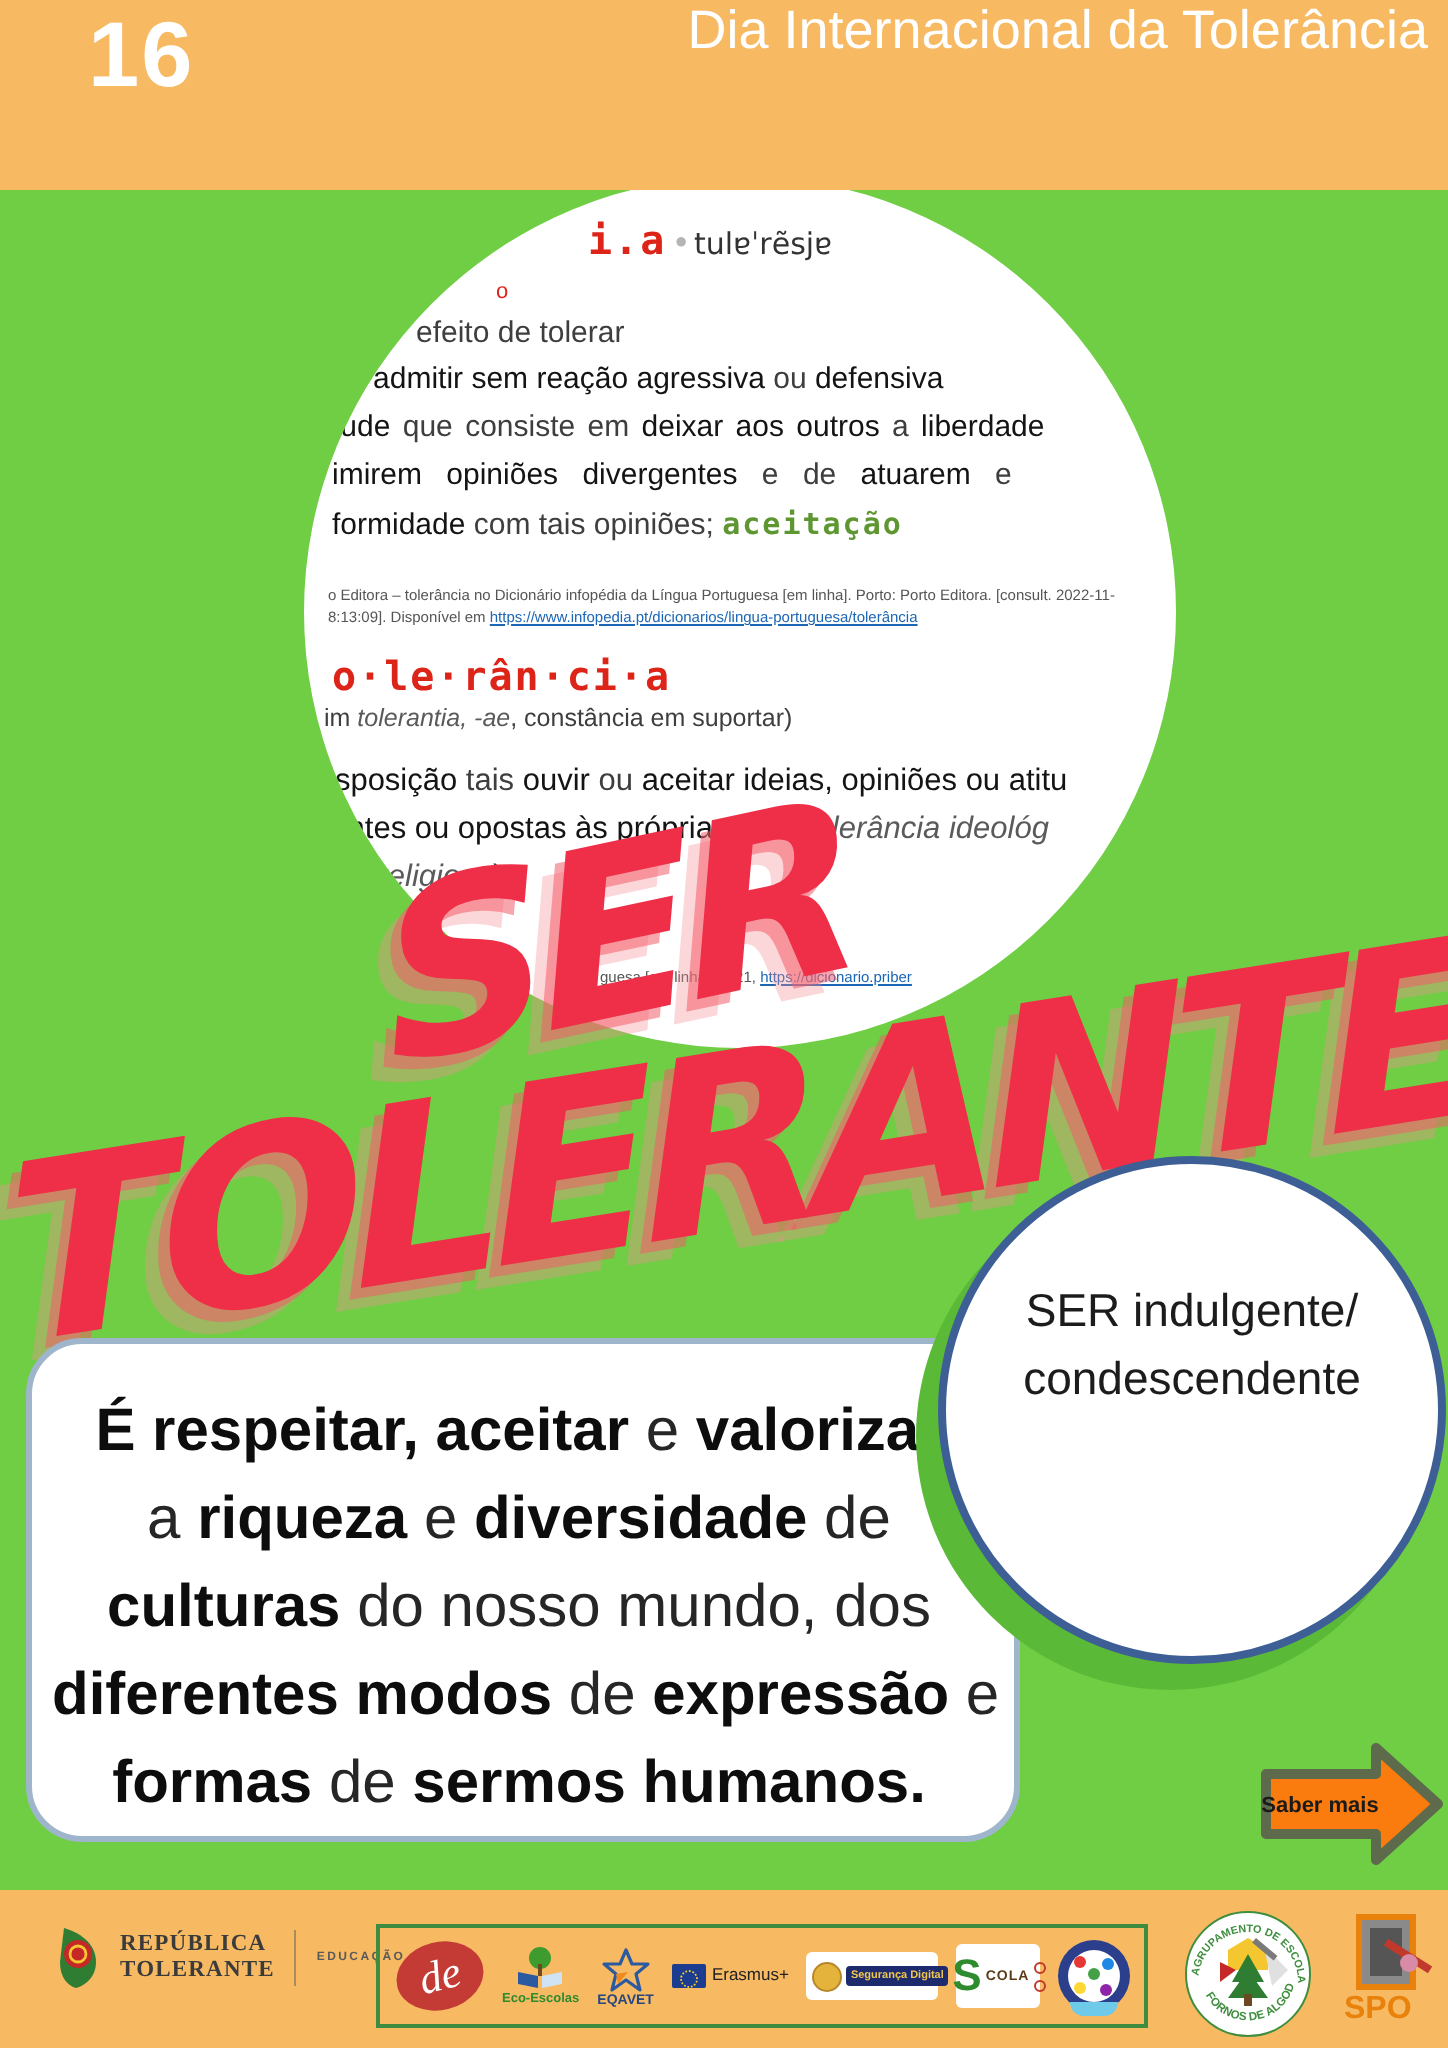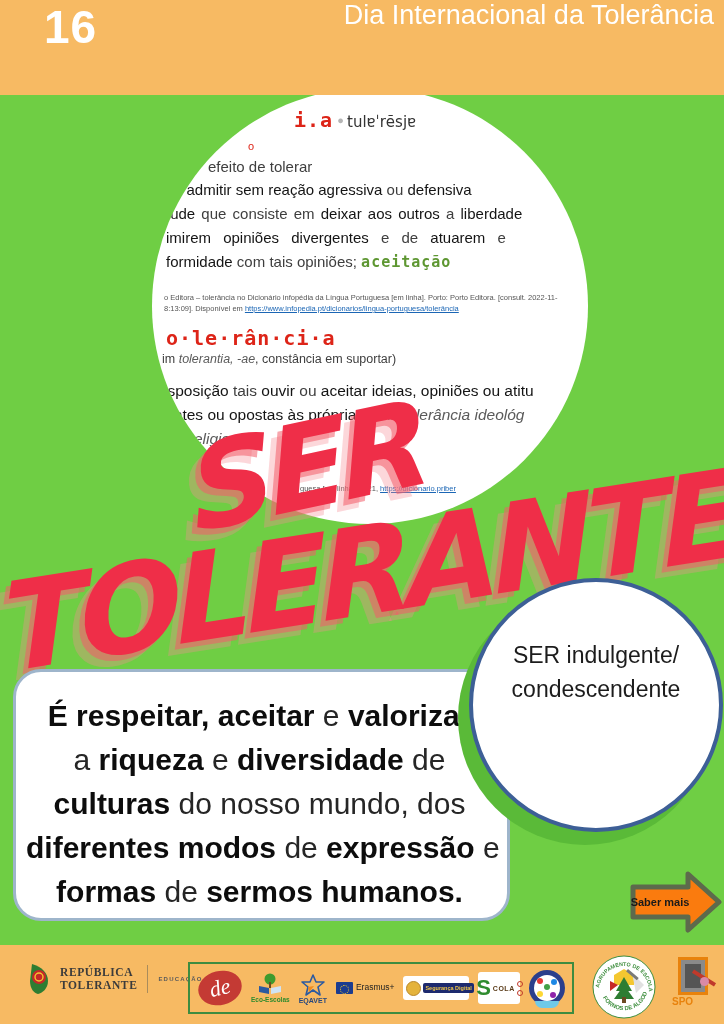--- a/index.html
+++ b/index.html
@@ -105,21 +105,21 @@
                 border-radius:0 0 8px 8px;}
 
   .fornos{position:absolute;left:592px;top:10px;width:64px;height:64px;}
   .spo{position:absolute;left:672px;top:12px;width:44px;height:60px;}
   .spo-frame{width:30px;height:38px;border:3px solid #E8820C;background:#8a8a8a;position:relative;
              margin-left:6px;box-sizing:border-box;}
   .spo-frame:before{content:"";position:absolute;left:4px;top:4px;right:4px;bottom:4px;background:#555;}
   .spo-pencil{position:absolute;left:10px;top:16px;width:26px;height:4px;background:#C0392B;
               transform:rotate(32deg);}
   .spo-ball{position:absolute;right:-4px;bottom:6px;width:9px;height:9px;border-radius:50%;background:#D98AA6;}
-  .spo-label{font-size:10px;font-weight:800;color:#E8820C;margin-top:1px;}
+  .spo-label{font-size:16px;font-weight:800;color:#E8820C;margin-top:1px;}
 </style>
 </head>
 <body>
 
 <div class="topbar">
   <div class="date-lockup">
     <span class="date-day">16</span>
   </div>
   <div class="top-title">Dia Internacional da Tolerância</div>
 </div>

